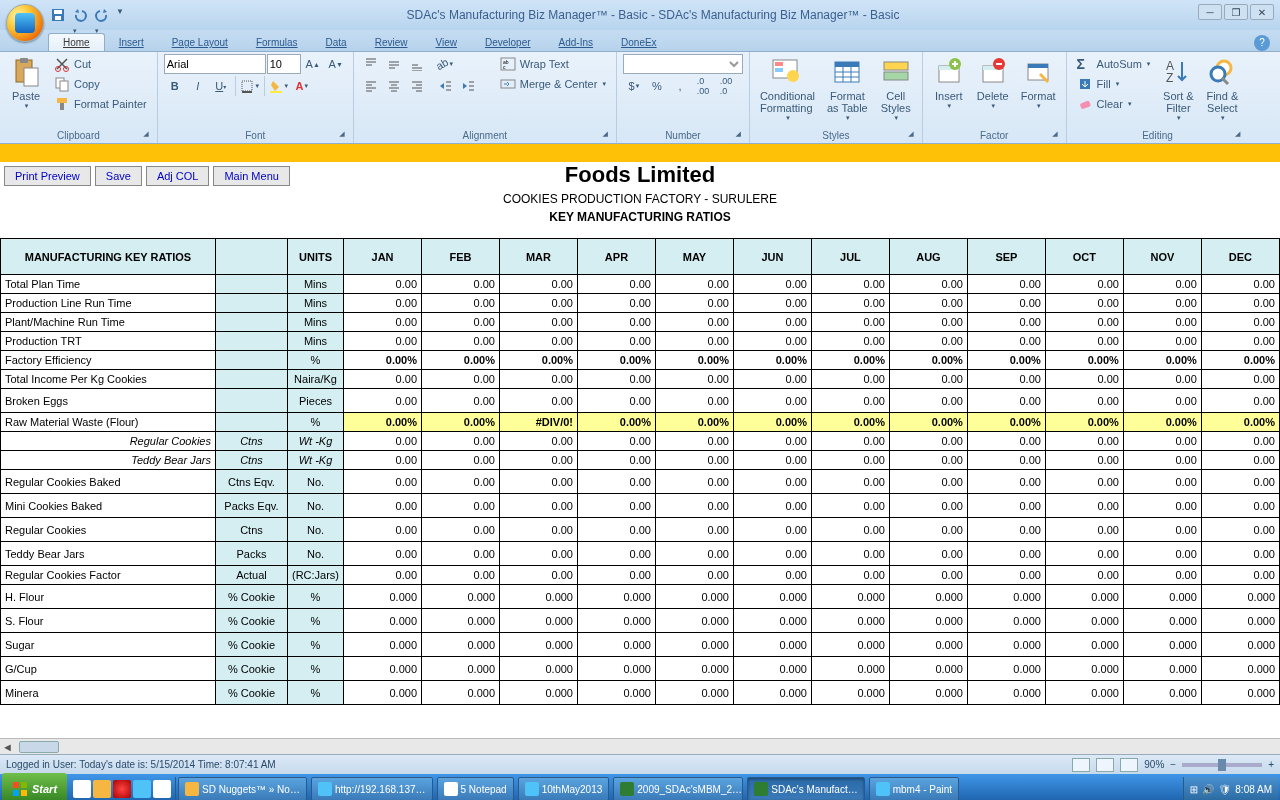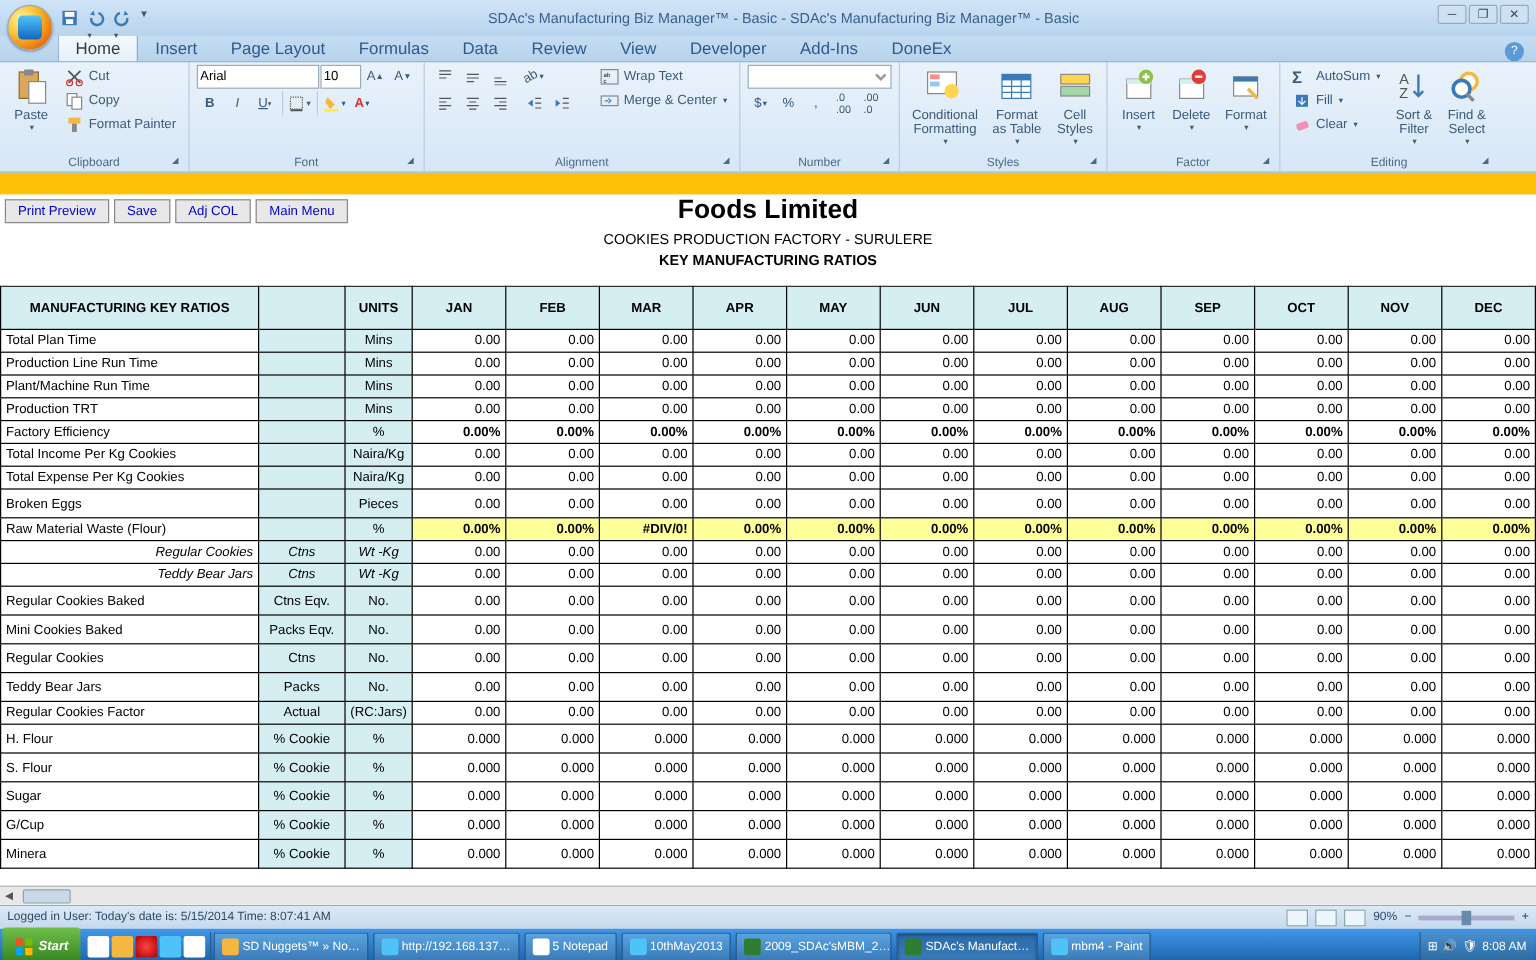--- a/index.html
+++ b/index.html
@@ -10,21 +10,21 @@
 .orb { width:38px; height:38px; border-radius:50%; background: radial-gradient(circle at 30% 30%, #fff59d, #fbc02d 40%, #e65100 90%); position:absolute; top:4px; left:6px; border:1px solid #9aa; box-shadow:0 1px 2px rgba(0,0,0,.4); z-index:10;}
 .orb::after{content:"";position:absolute;inset:8px;border-radius:4px;background:linear-gradient(#4fc3f7,#1565c0);}
 .qat { margin-left: 50px; display:flex; gap:6px; align-items:center; }
 .qat .ic { width:16px;height:16px; color:#2a5a9a; }
 .title-text { position:absolute; left:50%; transform:translateX(-50%); color:#3a6090; font-size:12px;margin-left:13px;}
 .winctrl { position:absolute; right:6px; top:4px; display:flex; gap:2px;}
 .winctrl div{ width:24px;height:16px; background:#cee1f3; border:1px solid #9ab; display:flex;align-items:center;justify-content:center; color:#345; font-size:10px; border-radius:2px;}
 
 
 .tabs { height:22px; display:flex; align-items:flex-end; padding-left:48px; background:linear-gradient(#c5ddf2,#b6d2eb); border-bottom:1px solid #8faecb;}
-.tab { padding:3px 14px; color:#2d5a8e; font-size:14px; cursor:default;}
+.tab { padding:3px 14px; color:#2d5a8e; font-size:10px; cursor:default;text-decoration:underline;}
 .tab.active { background:linear-gradient(#f4f9fd,#e6f0fa); border:1px solid #8faecb; border-bottom:none; border-radius:3px 3px 0 0; color:#3a3a3a; font-weight:500;}
 .help-q { margin-left:auto; margin-right:10px; width:16px;height:16px; background:#5a9bd5; border-radius:50%; color:#fff; text-align:center; line-height:16px; font-size:10px;}
 
 
 .ribbon { height:92px; background:linear-gradient(#e9f2fb,#d7e7f6); display:flex; border-bottom:1px solid #8faecb;}
 .group { border-right:1px solid #b8cde2; padding:2px 6px 0 6px; display:flex; flex-direction:column;}
 .group-body{flex:1; display:flex; align-items:flex-start; gap:4px;}
 .group-label{ text-align:center; color:#4a6a8a; font-size:10px; padding:2px 0; position:relative;}
 .group-label::after{content:"◢"; position:absolute; right:2px; font-size:7px; color:#4a6a8a;}
 .bigbtn { display:flex; flex-direction:column; align-items:center; padding:2px 4px; color:#3a5a7a; min-width:38px;}
@@ -341,21 +341,21 @@
     <div class="group-body">
       <div class="bigbtn drop">
           <span class="bigicon">
             <svg viewBox="0 0 32 32">
               <rect x="2" y="4" width="24" height="18" fill="#fff" stroke="#888"></rect>
               <rect x="4" y="6" width="8" height="4" fill="#f88"></rect>
               <rect x="4" y="12" width="8" height="4" fill="#8cf"></rect>
               <circle cx="22" cy="20" r="6" fill="#ffd54f"></circle>
             </svg>
           </span>
-          <span style="white-space:pre-line;text-align:center">Conditional
+          <span style="white-space:pre-line;text-align:left">Conditional
 Formatting</span>
         </div>
       <div class="bigbtn drop">
           <span class="bigicon">
             <svg viewBox="0 0 32 32">
               <rect x="4" y="6" width="24" height="20" fill="#fff" stroke="#3a7ab8"></rect>
               <rect x="4" y="6" width="24" height="5" fill="#3a7ab8"></rect>
               <line x1="12" y1="6" x2="12" y2="26" stroke="#3a7ab8"></line>
               <line x1="20" y1="6" x2="20" y2="26" stroke="#3a7ab8"></line>
               <line x1="4" y1="16" x2="28" y2="16" stroke="#3a7ab8"></line>
@@ -584,37 +584,20 @@
             <td class="num" style="font-weight:bold;">0.00%</td>
             <td class="num" style="font-weight:bold;">0.00%</td>
             <td class="num" style="font-weight:bold;">0.00%</td>
             <td class="num" style="font-weight:bold;">0.00%</td>
             <td class="num" style="font-weight:bold;">0.00%</td>
             <td class="num" style="font-weight:bold;">0.00%</td>
             <td class="num" style="font-weight:bold;">0.00%</td>
           </tr>
           <tr>
             <td class="rowhead">Total Income Per Kg Cookies</td>
-            <td class="ctr " style="background:#d4eef2;"></td>
-            <td class="ctr" style="background:#d4eef2;">Naira/Kg</td>
-            <td class="num" style="">0.00</td>
-            <td class="num" style="">0.00</td>
-            <td class="num" style="">0.00</td>
-            <td class="num" style="">0.00</td>
-            <td class="num" style="">0.00</td>
-            <td class="num" style="">0.00</td>
-            <td class="num" style="">0.00</td>
-            <td class="num" style="">0.00</td>
-            <td class="num" style="">0.00</td>
-            <td class="num" style="">0.00</td>
-            <td class="num" style="">0.00</td>
-            <td class="num" style="">0.00</td>
-          </tr>
-          <tr>
-            <td class="rowhead">Total Expense Per Kg Cookies</td>
             <td class="ctr " style="background:#d4eef2;"></td>
             <td class="ctr" style="background:#d4eef2;">Naira/Kg</td>
             <td class="num" style="">0.00</td>
             <td class="num" style="">0.00</td>
             <td class="num" style="">0.00</td>
             <td class="num" style="">0.00</td>
             <td class="num" style="">0.00</td>
             <td class="num" style="">0.00</td>
             <td class="num" style="">0.00</td>
             <td class="num" style="">0.00</td>

